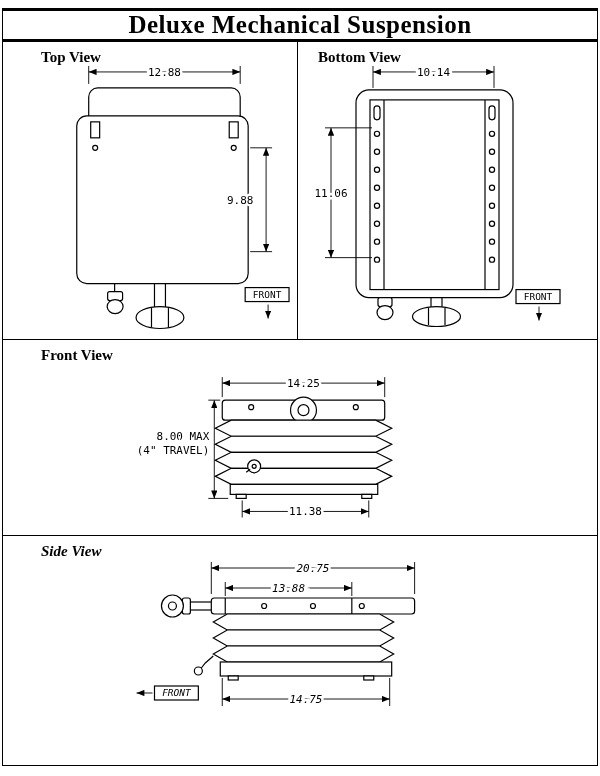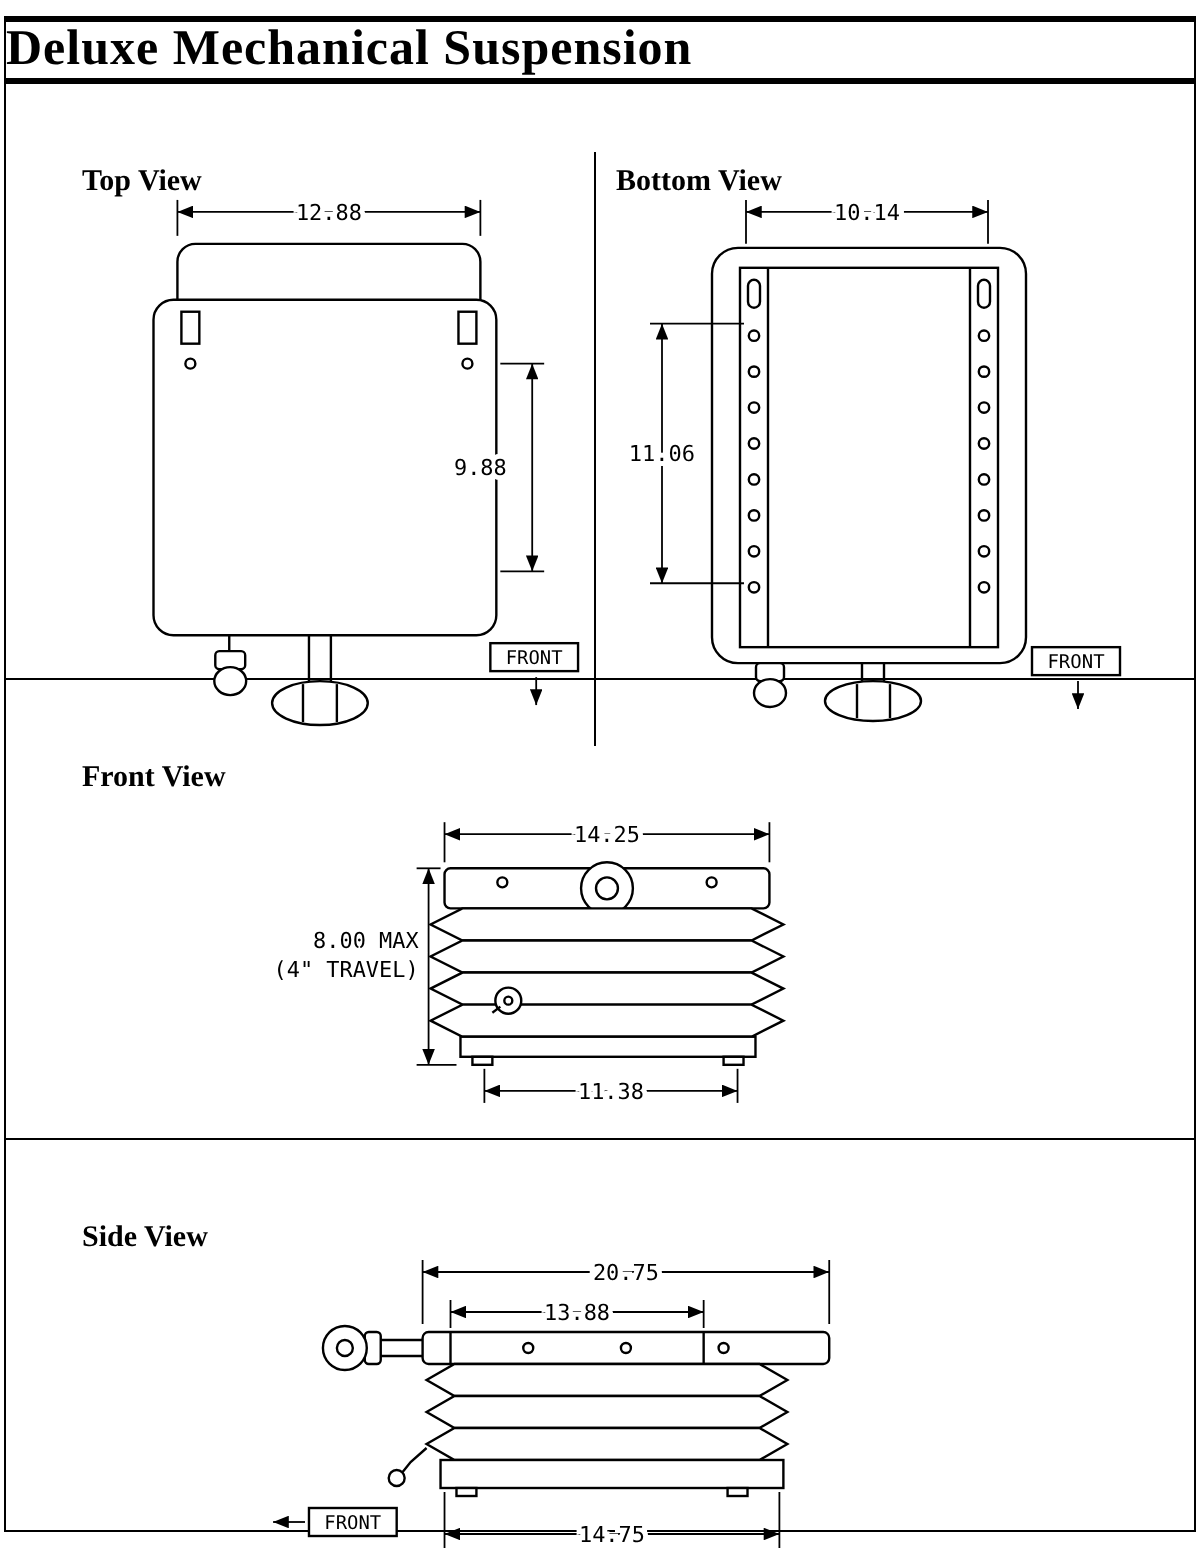--- a/index.html
+++ b/index.html
@@ -1,32 +1,32 @@
 <!DOCTYPE html>
 <html><head>
 <meta charset="utf-8">
 <style>
   * { margin:0; padding:0; box-sizing:border-box; }
   html,body { width:600px; height:776px; background:#fff; overflow:hidden;
               font-family:"Liberation Serif", serif; }
   .page { width:596px; height:758px; margin:8px 2px 0 2px;
           border-left:1.5px solid #000; border-right:1.5px solid #000; border-bottom:1.5px solid #000; }
   .titlebar { height:34px; border-top:3px solid #000; border-bottom:3px solid #000;
-              display:flex; align-items:center; }
+              display:flex; align-items:center; justify-content:center; }
   .titlebar h1 { font-size:25px; font-weight:bold; letter-spacing:.5px; line-height:28px; }
   .row-top { display:flex; height:297.5px; border-bottom:1.5px solid #000; }
-  .panel { position:relative;margin-top:34px; }
+  .panel { position:relative; }
   .plabel { position:absolute; top:7px; font-size:15px; font-weight:bold; z-index:2; }
   #topview { width:295px; height:100%; border-right:1.5px solid #000; }
   #topview .plabel { left:38px; }
   #bottomview { flex:1; height:100%; }
-  #bottomview .plabel { left:10px; }
+  #bottomview .plabel { left:20px; }
   #frontview { height:196.5px; border-bottom:1.5px solid #000;text-decoration:underline; }
   #frontview .plabel { left:38px; }
-  #sideview { height:228px; }
+  #sideview { height:228px;font-style:italic; }
   #sideview .plabel { left:38px; }
   svg.draw { position:absolute; inset:0; width:100%; height:100%; }
   .ol  { stroke:#000; stroke-width:1.2; fill:none; }
   .olw { stroke:#000; stroke-width:1.2; fill:#fff; }
   .dl  { stroke:#000; stroke-width:0.9; fill:none; }
   text.dim { font-family:"DejaVu Sans Mono", monospace; font-size:11px; fill:#000;
              text-anchor:middle; paint-order:stroke fill; stroke:#fff; stroke-width:5; }
   text.dimleft { text-anchor:end; }
   text.front { font-family:"DejaVu Sans Mono", monospace; font-size:9.5px; fill:#000; text-anchor:middle; }
 </style>

